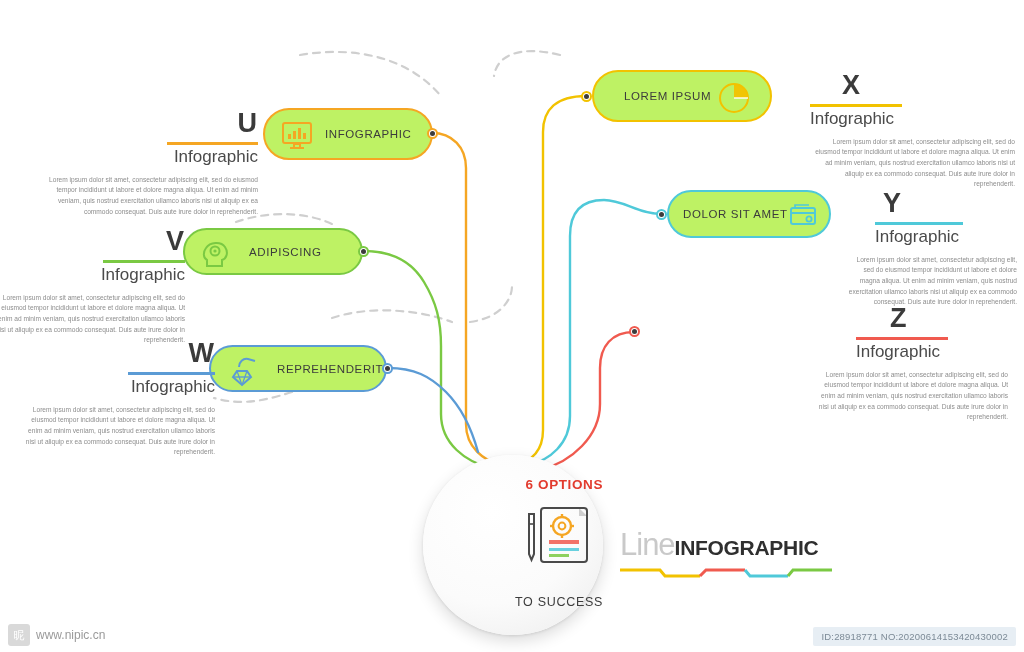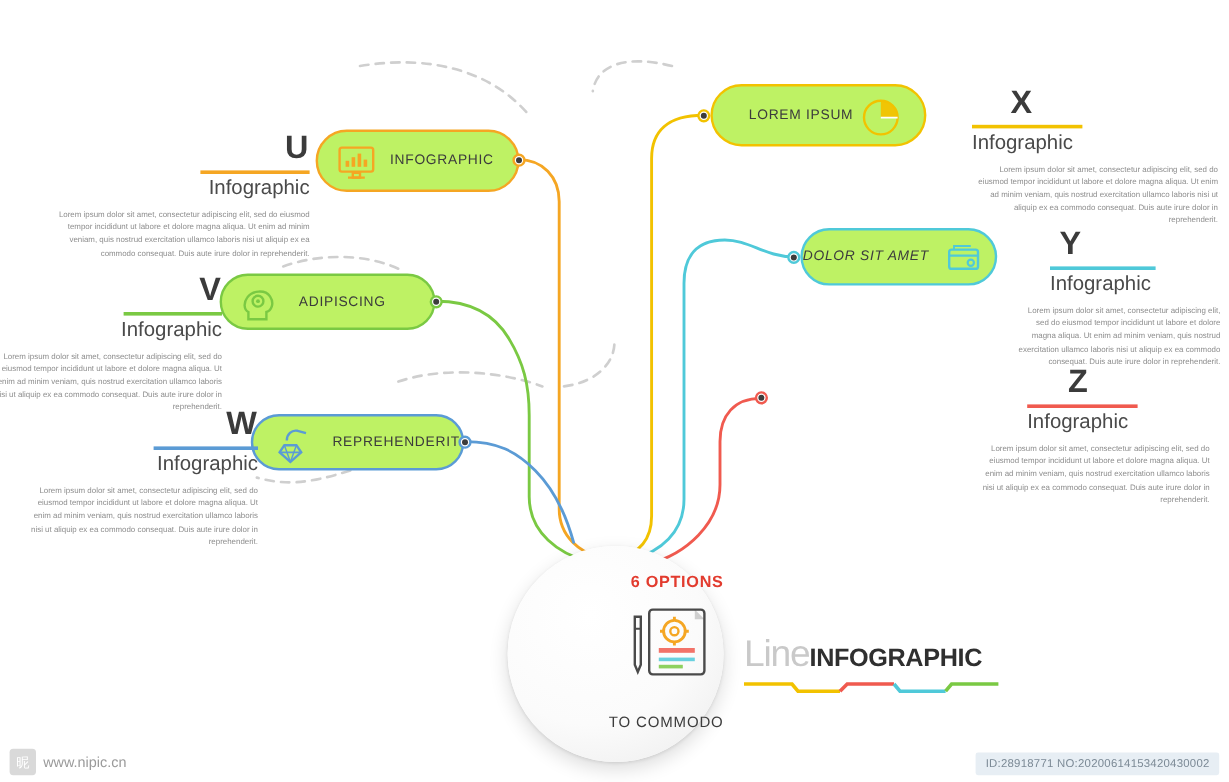--- a/index.html
+++ b/index.html
@@ -116,21 +116,21 @@
           <rect x="24" y="13" width="3" height="6" fill="#f5a623"></rect>
         </svg>
     </span>
     <span class="label" style="margin-left:60px;">INFOGRAPHIC</span>
   </div>
   <div class="dot" style="left:427px;top:128px;border:2.4px solid #f5a623;">
       <i></i>
     </div>
 
   <div class="pill" style="left:667px;top:190px;width:164px;height:48px;border:2.4px solid #4fc9d9;">
-    <span class="label" style="font-style:italic;">DOLOR SIT AMET</span>
+    <span class="label" style="margin-left:14px;">DOLOR SIT AMET</span>
     <span style="position:absolute;right:10px;top:9px;">
       <svg width="32" height="30" viewBox="0 0 32 30">
           <rect x="4" y="7" width="24" height="16" rx="2" fill="none" stroke="#4fc9d9" stroke-width="2"></rect>
           <path d="M4,12 L28,12" stroke="#4fc9d9" stroke-width="2"></path>
           <circle cx="22" cy="18" r="2.6" fill="none" stroke="#4fc9d9" stroke-width="1.8"></circle>
           <path d="M8,7 L8,4 L22,4" stroke="#4fc9d9" stroke-width="1.6" fill="none"></path>
         </svg>
     </span>
   </div>
   <div class="dot" style="left:656px;top:209px;border:2.4px solid #4fc9d9;">
@@ -229,21 +229,21 @@
         <g stroke="#f5a623" stroke-width="2.4">
             <path d="M55,14 L55,17"></path>
             <path d="M55,35 L55,38"></path>
             <path d="M43,26 L46,26"></path>
             <path d="M64,26 L67,26"></path>
           </g>
         <path d="M22,14 L27,14 L27,54 L24.5,60 L22,54 Z" fill="none" stroke="#4a4a4a" stroke-width="2"></path>
         <path d="M22,24 L27,24" stroke="#4a4a4a" stroke-width="1.6"></path>
       </svg>
     </span>
-    <div class="succ">TO COMMODO</div>
+    <div class="succ">TO SUCCESS</div>
   </div>
 
   <div class="logo">
     <span class="line">Line</span><span class="ig">INFOGRAPHIC</span>
   </div>
 
   <div class="footer">
     <div class="wm">
       <span class="cn">昵</span>
       <span>www.nipic.cn</span>

